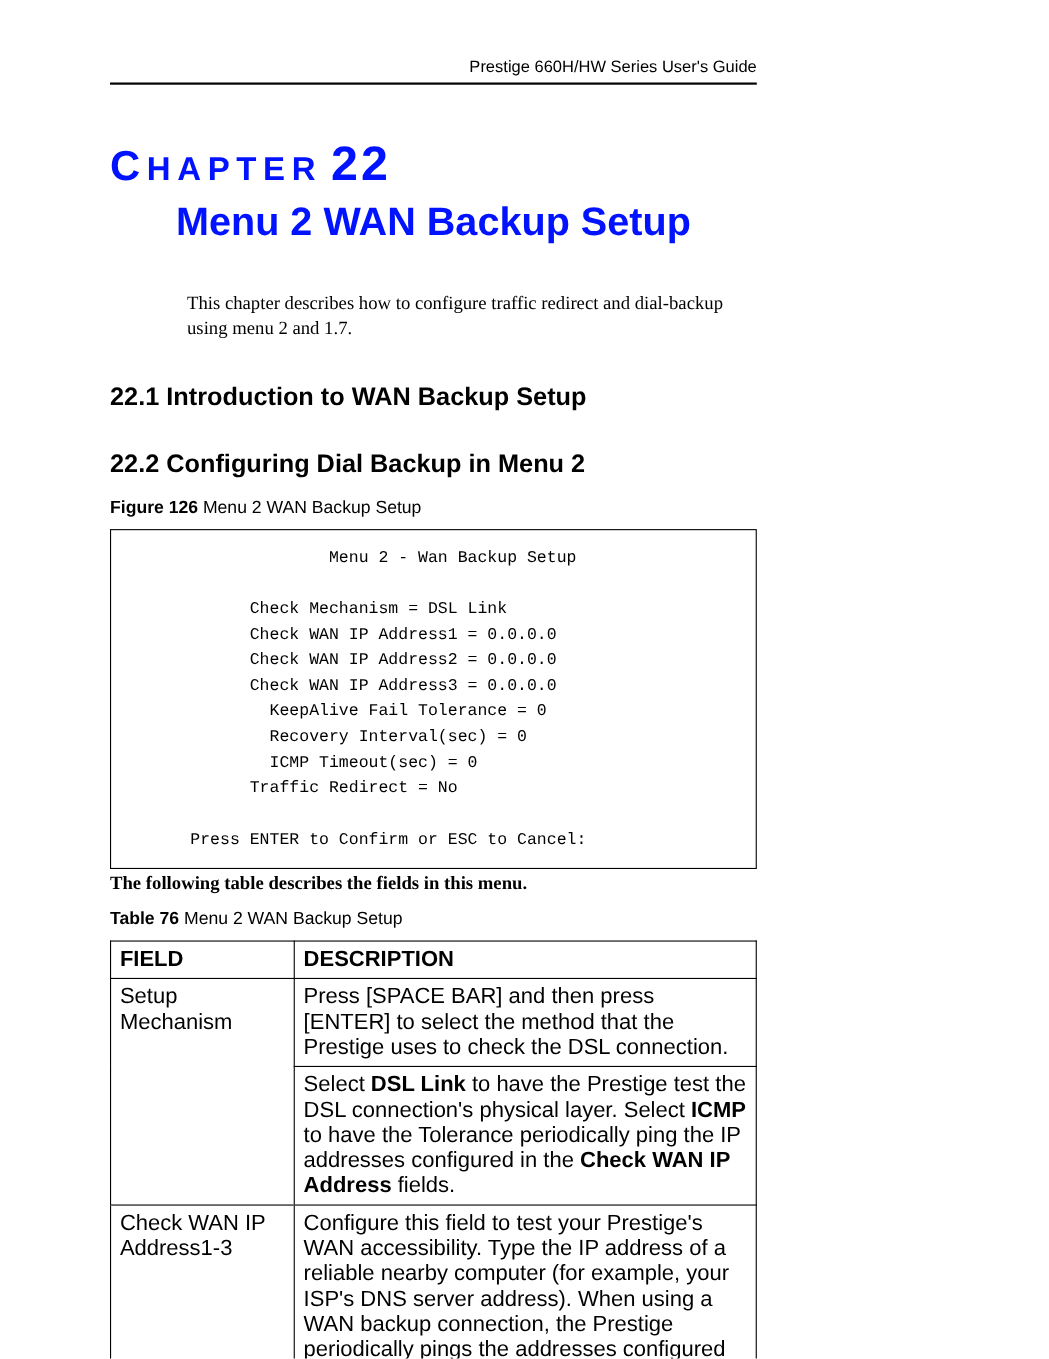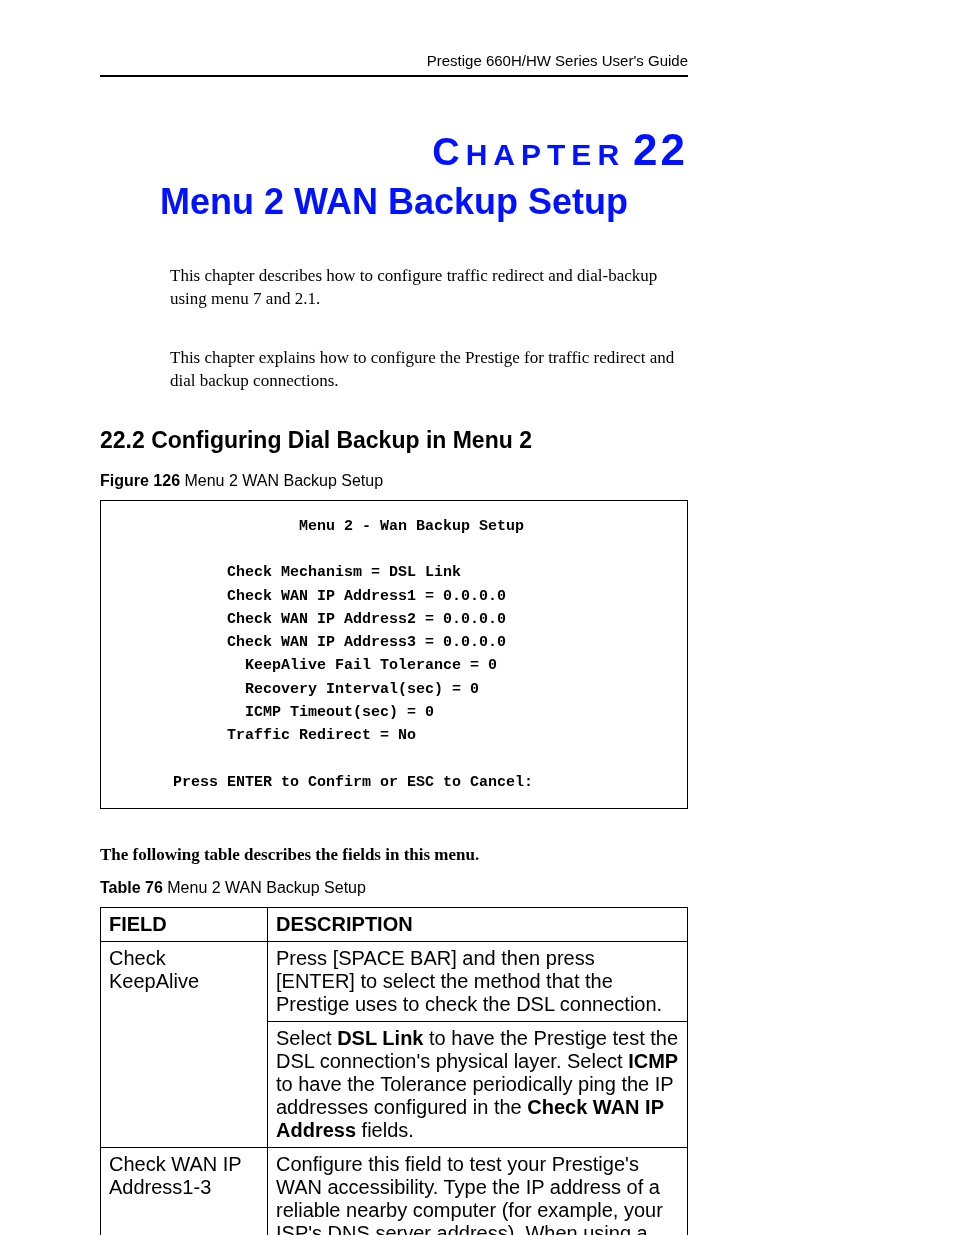--- a/index.html
+++ b/index.html
@@ -22,21 +22,21 @@
     font-family: Arial, Helvetica, sans-serif;
     font-size: 15px;
     color: #000;
   }
   .hr-top {
     border: none;
     border-top: 2px solid #000;
     margin: 6px 0 0 0;
   }
   .chapter-block {
-    text-align: right;
+    text-align: left;
     margin-top: 48px;
   }
   .chapter-label {
     color: #0012ff;
     font-family: Arial, Helvetica, sans-serif;
     font-weight: bold;
     letter-spacing: 6px;
     font-size: 30px;
     vertical-align: baseline;
   }
@@ -79,22 +79,21 @@
     margin: 14px 0 10px 0;
   }
   .fig-caption b, .tbl-caption b { font-weight: bold; }
   .figure-box {
     border: 1px solid #000;
     font-family: "Courier New", Courier, monospace;
     font-size: 15px;
     line-height: 1.55;
     padding: 14px 18px 14px 18px;
     white-space: pre;
-    margin-bottom: 36px;
-    font-weight: bold;
+    margin-bottom: 3px;
   }
   .body-para {
     font-size: 17px;
     margin: 0 0 12px 0;
     font-weight: bold;
   }
   table.desc {
     border-collapse: collapse;
     width: 100%;
     font-family: Arial, Helvetica, sans-serif;
@@ -138,23 +137,23 @@
 
   <div class="header-right">Prestige 660H/HW Series User's Guide</div>
   <hr class="hr-top">
 
   <div class="chapter-block">
     <span class="chapter-label" style="font-size:38px">C</span><span class="chapter-label">HAPTER</span>
     <span class="chapter-number">22</span>
   </div>
   <div class="chapter-title">Menu 2 WAN Backup Setup</div>
 
-  <p class="intro-para" style="padding-left:70px">This chapter describes how to configure traffic redirect and dial-backup using menu 7 and 2.1.</p>
-
-  <p class="indent-para">This chapter explains how to configure the Prestige for traffic redirect and dial backup connections.</p>
+  <p class="intro-para" style="padding-left:70px">This chapter describes how to configure traffic redirect and dial-backup using menu 2 and 1.7.</p>
+
+  <h2 class="section">22.1  Introduction to WAN Backup Setup</h2>
 
   <h2 class="section">22.2  Configuring Dial Backup in Menu 2</h2>
 
   <div class="fig-caption">
     <b>Figure 126</b><span>   Menu 2 WAN Backup Setup</span>
   </div>
 
   <div class="figure-box">                    Menu 2 - Wan Backup Setup
 
             Check Mechanism = DSL Link
@@ -174,21 +173,21 @@
     <b>Table 76</b><span>   Menu 2 WAN Backup Setup</span>
   </div>
 
   <table class="desc">
     <tbody>
         <tr>
       <th>FIELD</th>
       <th>DESCRIPTION</th>
     </tr>
     <tr class="sub-row-above">
-      <td class="field" rowspan="2">Check KeepAlive</td>
+      <td class="field" rowspan="2">Setup Mechanism</td>
       <td>Press [SPACE BAR] and then press [ENTER] to select the method that the Prestige uses to check the DSL connection.</td>
     </tr>
     <tr class="sub-row">
       <td>
         <span>Select </span><b>DSL Link</b><span> to have the Prestige test the DSL connection's physical layer. Select </span><b>ICMP</b><span> to have the Tolerance periodically ping the IP addresses configured in the </span><b>Check WAN IP Address</b><span> fields.</span>
       </td>
     </tr>
     <tr>
       <td class="field">Check WAN IP Address1-3</td>
       <td>Configure this field to test your Prestige's WAN accessibility. Type the IP address of a reliable nearby computer (for example, your ISP's DNS server address). When using a WAN backup connection, the Prestige periodically pings the addresses configured here and uses the other WAN backup connection (if configured) if there is no response.</td>

